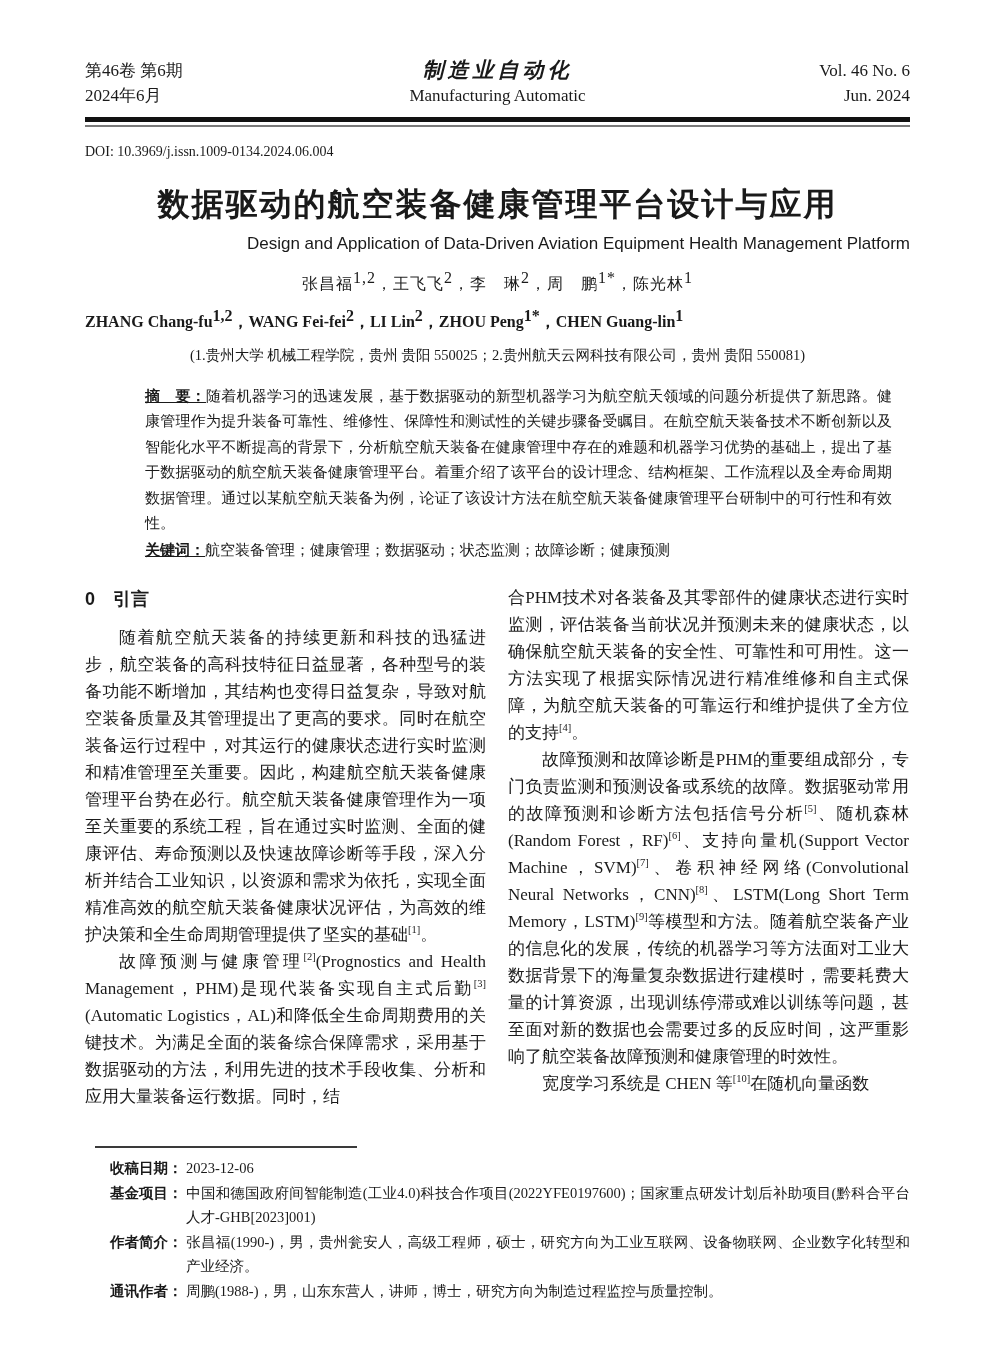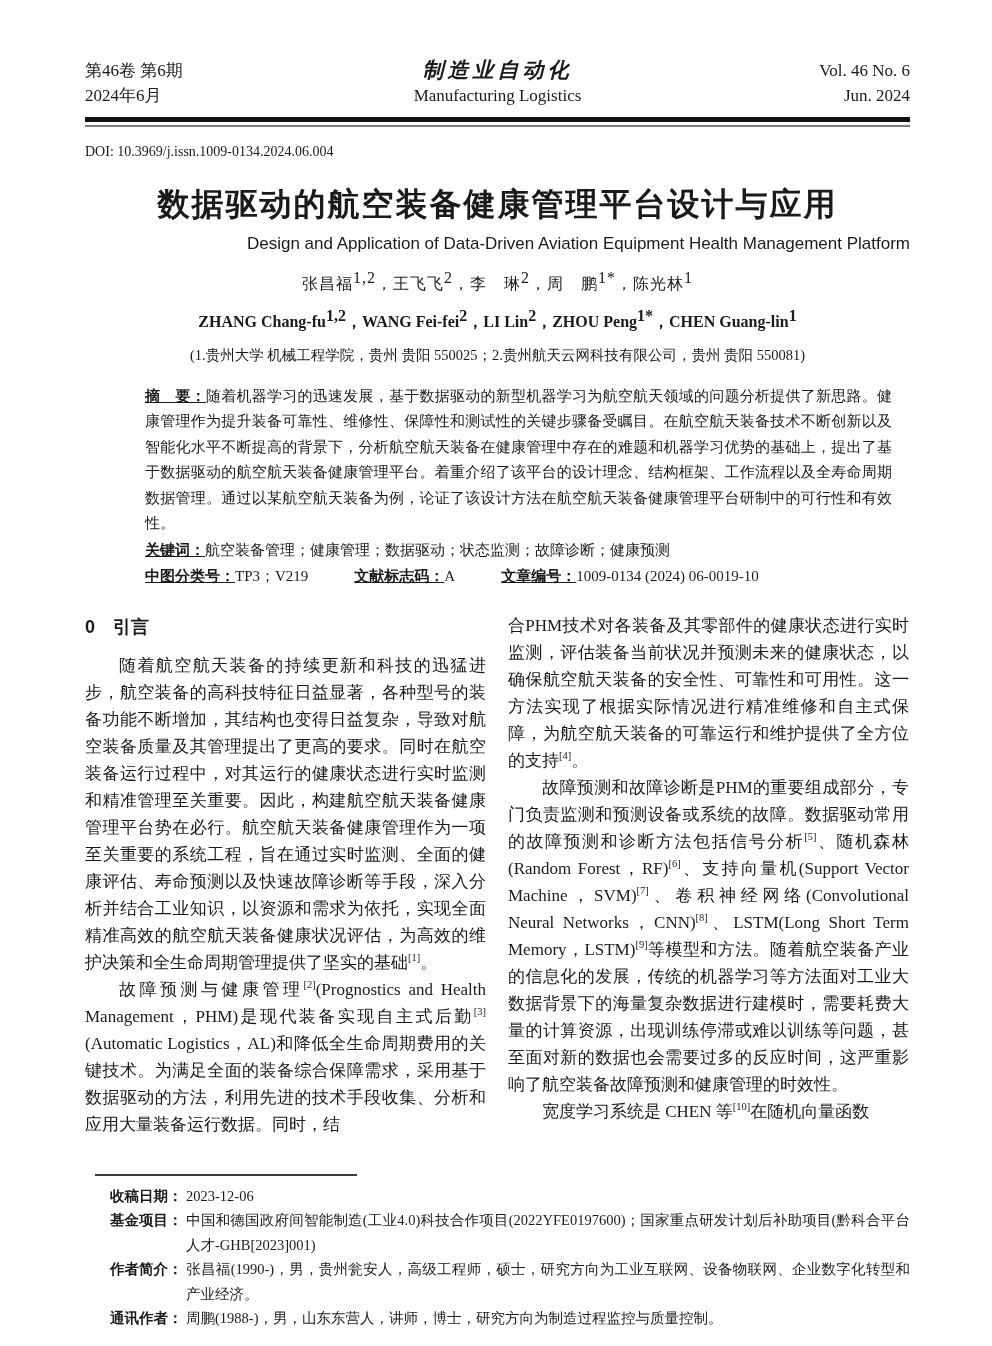--- a/index.html
+++ b/index.html
@@ -21,21 +21,21 @@
   .hdr-center{flex:1;text-align:center;}
   .journal-cn{font-size:21px;font-weight:bold;font-style:italic;line-height:25px;letter-spacing:4px;}
   .journal-en{font-size:17px;line-height:25px;}
   .rule-thick{margin-top:9px;height:5px;background:#111;}
   .rule-thin{margin-top:3px;height:2px;background:#7a7a7a;}
   .doi{margin-top:17px;font-size:14px;}
   
   .title-cn{margin:24px 0 0 0;text-align:center;font-size:32px;font-weight:900;letter-spacing:2px;line-height:40px;}
   .title-en{margin-top:10px;text-align:right;font-size:17px;font-family:"Liberation Sans","DejaVu Sans",sans-serif;}
   .authors-cn{margin-top:15px;text-align:center;font-size:16px;letter-spacing:1px;}
-  .authors-en{margin-top:12px;text-align:center;font-size:16px;font-weight:bold;}
+  .authors-en{margin-top:12px;text-align:left;font-size:16px;font-weight:bold;}
   .authors-cn sup,.authors-en sup{font-size:16px;font-weight:normal;margin-top:12px;}
   .authors-en sup{font-weight:bold;}
   .affiliation{margin-top:12px;text-align:center;font-size:14.5px;}
   
   .abstract-block{
     margin:18px 18px 0 60px;
     font-family:"Liberation Sans","DejaVu Sans",sans-serif;
     font-size:15px;line-height:25.5px;
     text-align:justify;
   }
@@ -65,21 +65,21 @@
 
 <div class="page">
 
   <header class="page-header">
     <div class="hdr-left">
       <div>第46卷 第6期</div>
       <div>2024年6月</div>
     </div>
     <div class="hdr-center">
       <div class="journal-cn">制造业自动化</div>
-      <div class="journal-en">Manufacturing Logistics</div>
+      <div class="journal-en">Manufacturing Automatic</div>
     </div>
     <div class="hdr-right">
       <div>Vol. 46 No. 6</div>
       <div>Jun.  2024</div>
     </div>
   </header>
 
   <div class="rule-thick"></div>
   <div class="rule-thin"></div>
 
@@ -89,25 +89,20 @@
   <div class="title-en">Design and Application of Data-Driven Aviation Equipment Health Management Platform</div>
 
   <div class="authors-cn" id="authors-cn">张昌福<sup>1,2</sup>，王飞飞<sup>2</sup>，李　琳<sup>2</sup>，周　鹏<sup>1*</sup>，陈光林<sup>1</sup></div>
   <div class="authors-en" id="authors-en">ZHANG Chang-fu<sup>1,2</sup>，WANG Fei-fei<sup>2</sup>，LI Lin<sup>2</sup>，ZHOU Peng<sup>1*</sup>，CHEN Guang-lin<sup>1</sup></div>
 
   <div class="affiliation">(1.贵州大学 机械工程学院，贵州 贵阳 550025；2.贵州航天云网科技有限公司，贵州 贵阳 550081)</div>
 
   <div class="abstract-block">
     <div><span class="lbl">摘　要：</span><span>随着机器学习的迅速发展，基于数据驱动的新型机器学习为航空航天领域的问题分析提供了新思路。健康管理作为提升装备可靠性、维修性、保障性和测试性的关键步骤备受瞩目。在航空航天装备技术不断创新以及智能化水平不断提高的背景下，分析航空航天装备在健康管理中存在的难题和机器学习优势的基础上，提出了基于数据驱动的航空航天装备健康管理平台。着重介绍了该平台的设计理念、结构框架、工作流程以及全寿命周期数据管理。通过以某航空航天装备为例，论证了该设计方法在航空航天装备健康管理平台研制中的可行性和有效性。</span></div>
     <div class="keywords"><span class="lbl">关键词：</span><span>航空装备管理；健康管理；数据驱动；状态监测；故障诊断；健康预测</span></div>
-    <div class="meta-line">
-      <span class="meta-item"><span class="lbl">中图分类号：</span><span class="val">TP3；V219</span></span>
-      <span class="meta-item"><span class="lbl">文献标志码：</span><span class="val">A</span></span>
-      <span class="meta-item"><span class="lbl">文章编号：</span><span class="val">1009-0134 (2024) 06-0019-10</span></span>
-    </div>
   </div>
 
   <div class="columns">
     <div class="col" id="col-left">
         <h2 class="sec-heading">0　引言</h2>
         <p class="para">随着航空航天装备的持续更新和科技的迅猛进步，航空装备的高科技特征日益显著，各种型号的装备功能不断增加，其结构也变得日益复杂，导致对航空装备质量及其管理提出了更高的要求。同时在航空装备运行过程中，对其运行的健康状态进行实时监测和精准管理至关重要。因此，构建航空航天装备健康管理平台势在必行。航空航天装备健康管理作为一项至关重要的系统工程，旨在通过实时监测、全面的健康评估、寿命预测以及快速故障诊断等手段，深入分析并结合工业知识，以资源和需求为依托，实现全面精准高效的航空航天装备健康状况评估，为高效的维护决策和全生命周期管理提供了坚实的基础<sup class="ref">[1]</sup>。</p>
         <p class="para">故障预测与健康管理<sup class="ref">[2]</sup>(Prognostics and Health Management，PHM)是现代装备实现自主式后勤<sup class="ref">[3]</sup>(Automatic Logistics，AL)和降低全生命周期费用的关键技术。为满足全面的装备综合保障需求，采用基于数据驱动的方法，利用先进的技术手段收集、分析和应用大量装备运行数据。同时，结</p>
       </div>
     <div class="col" id="col-right">
         <p class="para no-indent">合PHM技术对各装备及其零部件的健康状态进行实时监测，评估装备当前状况并预测未来的健康状态，以确保航空航天装备的安全性、可靠性和可用性。这一方法实现了根据实际情况进行精准维修和自主式保障，为航空航天装备的可靠运行和维护提供了全方位的支持<sup class="ref">[4]</sup>。</p>

